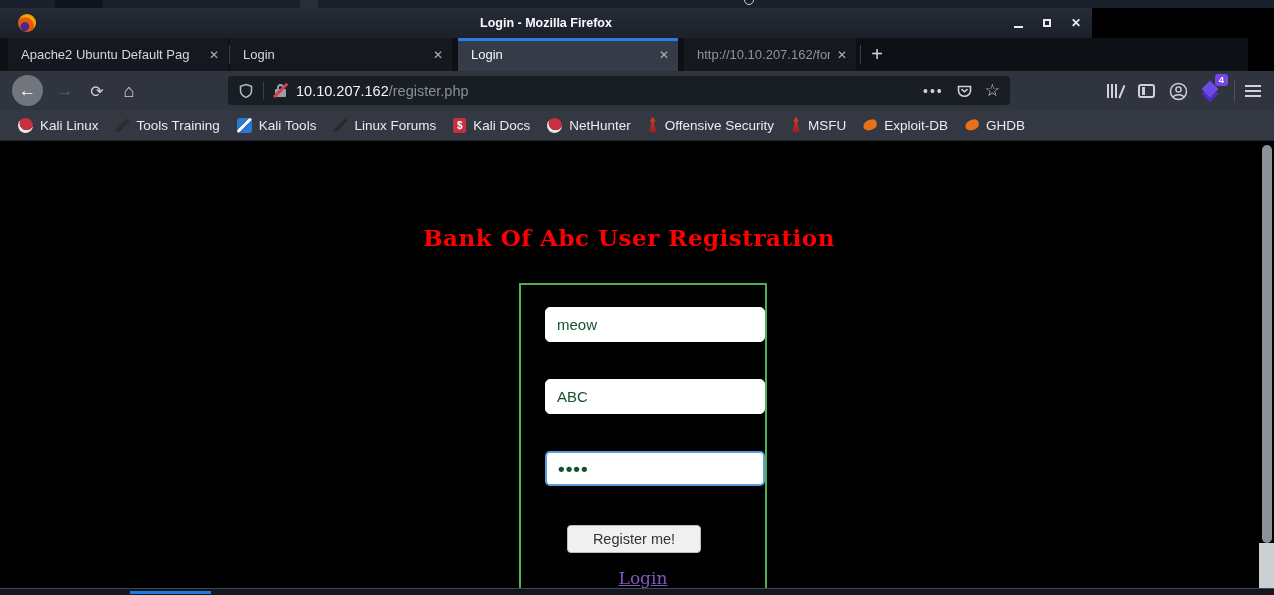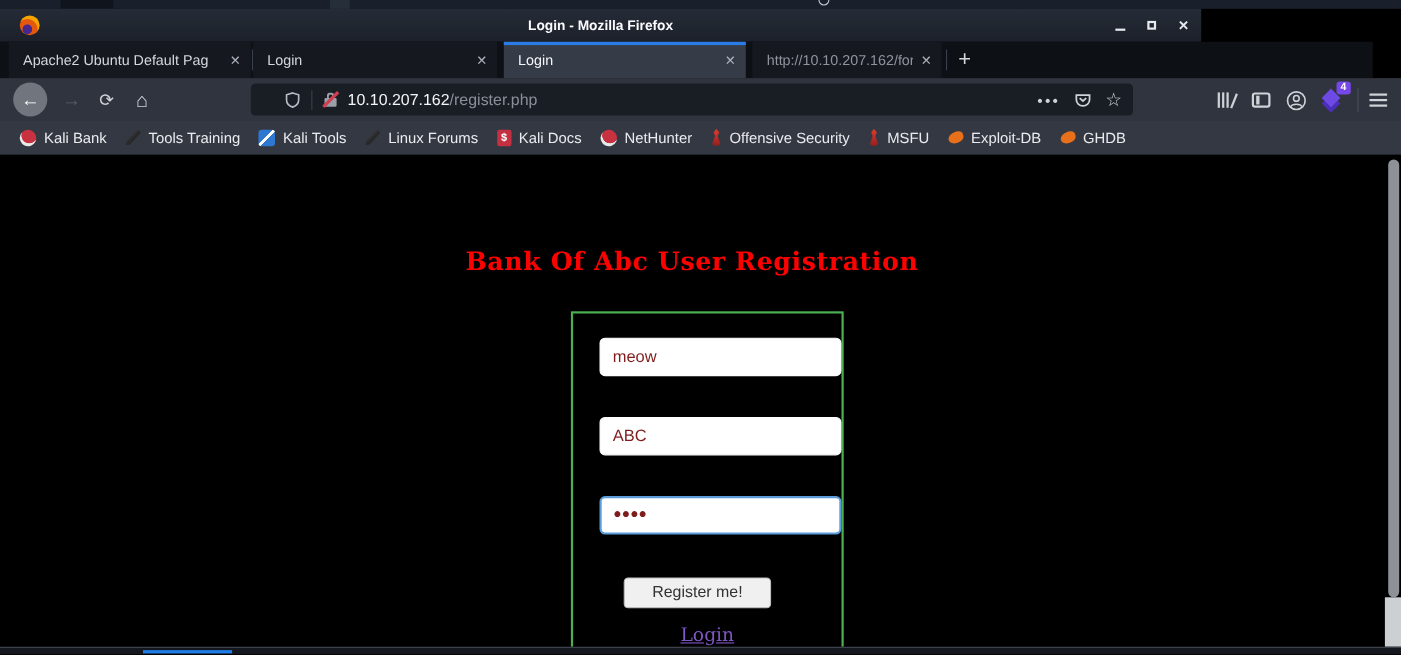--- a/index.html
+++ b/index.html
@@ -41,21 +41,21 @@
   .navbar{position:absolute;left:0;top:71px;width:1274px;height:39px;background:#30343e;border-bottom:1px solid #23262e;box-sizing:content-box;}
   .nav-back{position:absolute;left:12px;top:4px;width:31px;height:31px;border-radius:50%;background:#71757d;
     color:#fff;font-size:17px;display:flex;align-items:center;justify-content:center;}
   .nav-btn{position:absolute;top:7px;width:26px;height:26px;display:flex;align-items:center;justify-content:center;
     color:#d0d3d8;font-size:17px;}
   .nav-fwd{left:52px;color:#5a5f67;}
   .nav-reload{left:84px;font-size:16px;}
   .nav-home{left:116px;font-size:18px;}
 
   .urlbar{position:absolute;left:228px;top:5px;width:782px;height:29px;background:#191d24;border-radius:4px;
-    display:flex;align-items:center;padding-left:20px;}
+    display:flex;align-items:center;}
   .u-shield{margin-left:10px;display:flex;}
   .u-sep{width:1px;height:18px;background:#3a404b;margin:0 9px;}
   .u-lock{position:relative;width:15px;height:15px;margin-right:8px;}
   .u-lock .body{position:absolute;left:2px;top:6px;width:11px;height:8px;background:#9aa0a8;border-radius:1px;}
   .u-lock .shackle{position:absolute;left:4px;top:1px;width:7px;height:7px;border:2px solid #9aa0a8;border-bottom:none;
     border-radius:4px 4px 0 0;box-sizing:border-box;}
   .u-lock .slash{position:absolute;left:-2px;top:6px;width:19px;height:2.5px;background:#cf3f52;transform:rotate(-45deg);}
   .u-host{color:#f3f5f7;font-size:14.5px;}
   .u-path{color:#8a8f99;font-size:14.5px;}
   .u-spacer{flex:1;}
@@ -97,21 +97,21 @@
   .ic-lava{width:10px;height:16px;background:linear-gradient(#e23b2e,#8f1f1f);
     clip-path:polygon(50% 0,76% 22%,62% 42%,88% 88%,50% 100%,12% 88%,38% 42%,24% 22%);}
   .ic-bug{width:14px;height:10px;background:#e8701a;border-radius:60% 40% 50% 50%;transform:rotate(-18deg);}
 
   
   .content{position:absolute;left:0;top:141px;width:1274px;height:447px;background:#000;overflow:hidden;}
   .page-heading{position:absolute;left:0;top:83px;width:1258px;text-align:center;color:#fd0000;
     font-family:"DejaVu Serif",serif;font-weight:bold;font-size:23px;letter-spacing:0.5px;}
   .reg-form{position:absolute;left:519px;top:142px;width:244px;height:330px;border:2px solid #4caf50;}
   .field{position:absolute;left:24px;width:220px;height:35px;border:1px solid #fdfdfd;border-radius:5px;background:#fff;
-    font-family:"Liberation Sans",sans-serif;font-size:15px;color:#7f1d1d;padding:0 11px;box-sizing:border-box;outline:none;}
+    font-family:"Liberation Sans",sans-serif;font-size:15px;color:#14532d;padding:0 11px;box-sizing:border-box;outline:none;}
   .f-user{top:22px;}
   .f-name{top:94px;}
   .f-pass{top:166px;border:2px solid #5b9ddb;font-size:19px;font-weight:bold;letter-spacing:1px;}
   .reg-btn{position:absolute;left:46px;top:240px;width:134px;height:28px;background:#f0f0f0;border:1px solid #bdbdbd;
     border-radius:4px;font-family:"Liberation Sans",sans-serif;font-size:14.5px;color:#333;}
   .login-row{position:absolute;left:0;top:283px;width:100%;text-align:center;}
   .login-link{color:#7e57c2;font-family:"DejaVu Serif",serif;font-size:17px;text-decoration:underline;}
 
   
   .scroll-light{position:absolute;left:1259px;top:543px;width:15px;height:45px;background:#cdd0d3;}
@@ -228,21 +228,21 @@
     <div class="nav-right-btn menu">
       <i></i>
         <i></i>
         <i></i>
     </div>
   </div>
 
   <div class="bmbar">
     <span class="bm">
         <span class="bmi ic-kali"></span>
-        <span>Kali Bank</span>
+        <span>Kali Linux</span>
       </span>
     <span class="bm">
         <span class="bmi ic-dagger"></span>
         <span>Tools Training</span>
       </span>
     <span class="bm">
         <span class="bmi ic-tools"></span>
         <span>Kali Tools</span>
       </span>
     <span class="bm">

